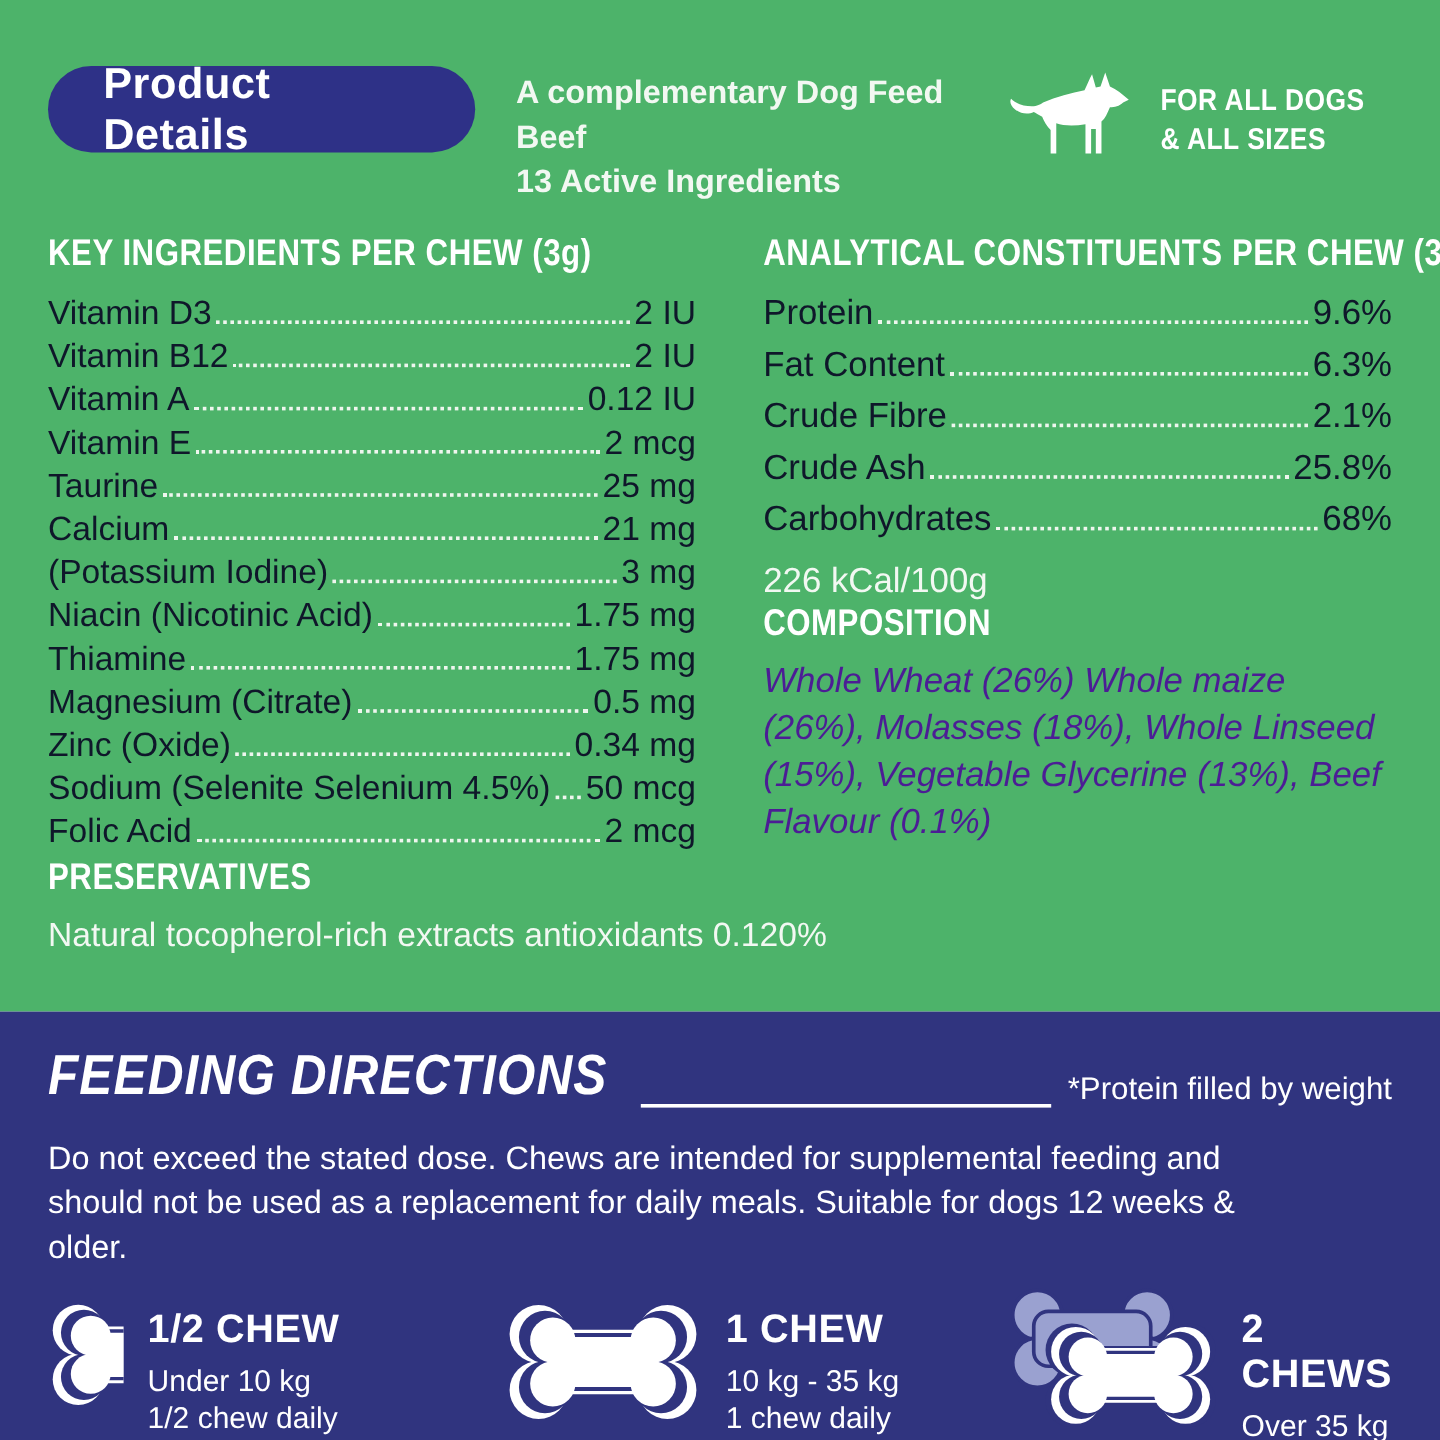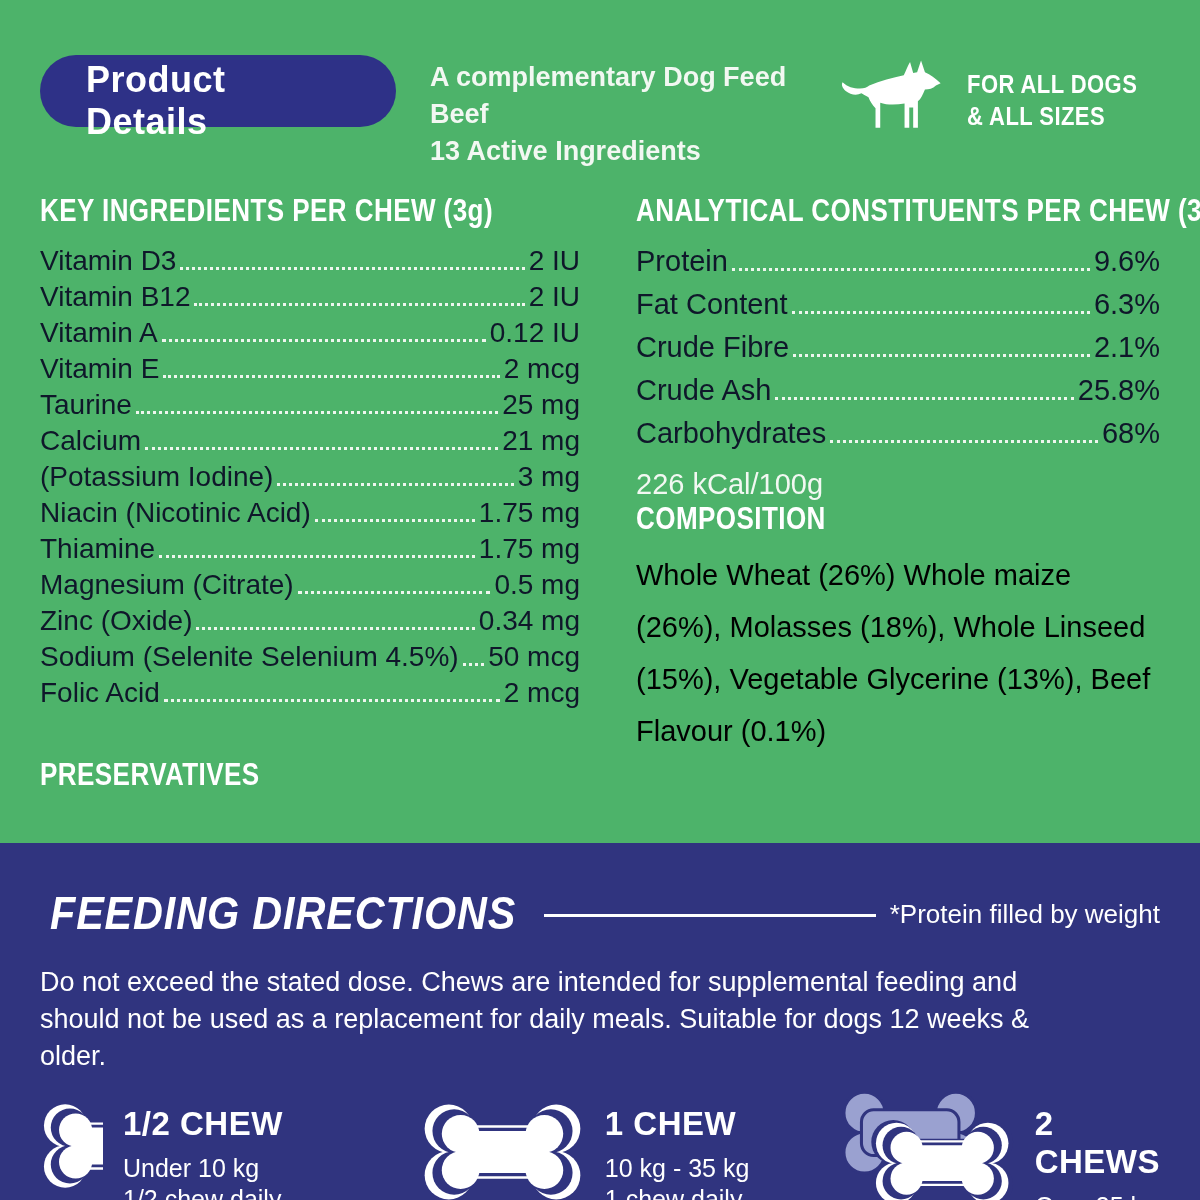--- a/index.html
+++ b/index.html
@@ -5,21 +5,21 @@
   * { margin:0; padding:0; box-sizing:border-box; }
   html,body { width:1200px; }
   body { font-family:"Liberation Sans", sans-serif; color:#ffffff; }
   .page { width:1200px; height:1200px; overflow:hidden; }
 
   
   .green { height:843px; background:#4db36a; padding:0 40px; }
 
   .header-row { padding-top:55px; display:flex; align-items:flex-start; }
   .pill { height:72px; padding:4px 46px; border-radius:40px; background:#2e3187;
-          display:flex; font-size:36px; font-weight:600; letter-spacing:0.5px; }
+          display:flex; align-items:center; font-size:36px; font-weight:600; letter-spacing:0.5px; }
   .subtitle { margin-left:34px; margin-top:4px; font-size:27px; font-weight:600; line-height:37px; color:#f2f8f2; }
   .badge { margin-left:auto; display:flex; align-items:center; gap:24px; margin-top:0; }
   .badge-text { font-size:25px; font-weight:700; line-height:32px; letter-spacing:0.5px;
                 transform:scaleX(0.88); transform-origin:left center; white-space:nowrap; }
 
   .cond { display:inline-block; font-weight:700; letter-spacing:0.5px; white-space:nowrap;
           transform:scaleX(0.84); transform-origin:left center; }
   h2.section { font-size:31px; margin:0; }
 
   .columns { display:flex; margin-top:23px; }
@@ -29,28 +29,28 @@
   .list { margin-top:16px; }
   .row { display:flex; align-items:baseline; font-size:28px; color:#0f172a; }
   .col-left  .row { height:36px; }
   .col-right .row { height:43px; font-size:29px; }
   .leader { flex:1; border-bottom:3px dotted #eef6ee; margin:0 4px 7px 4px; min-width:20px; }
   .val { white-space:nowrap; }
   .nm  { white-space:nowrap; }
 
   .energy { font-size:29px; margin-top:8px; color:#f2f8f2; }
   .comp-head { margin-top:30px; }
-  .comp-text { font-size:29px; line-height:52px; margin-top:12px; color:#000000; }
+  .comp-text { font-size:29px; line-height:39px; margin-top:12px; color:#4c1d95;font-style:italic; }
 
   .pres-head { margin-top:40px; }
   .pres-text { font-size:28px; margin-top:14px; color:#f2f8f2; }
 
   
   .navy { height:357px; background:#30347f; padding:0 40px; }
-  .fd-row { padding-top:42px; display:flex; align-items:center;margin-left:10px; }
+  .fd-row { padding-top:25px; display:flex; align-items:flex-end; }
   .fd-title { font-size:47px; font-style:italic; font-weight:700; letter-spacing:1px; white-space:nowrap;
               transform:scaleX(0.88); transform-origin:left center; margin-right:-52px; }
   .fd-line { flex:1; border-top:3px solid #ffffff; margin:6px 14px 0 16px; }
   .fd-note { font-size:26px; margin-top:4px; white-space:nowrap; }
 
   .warning { margin-top:24px; font-size:27px; line-height:37px; max-width:1040px; }
 
   .doses { margin-top:26px; display:flex; align-items:flex-start; }
   .dose { display:flex; align-items:flex-start; }
   .dose-1 { width:380px; }
@@ -207,20 +207,21 @@
         <h2 class="section comp-head">
           <span class="cond">COMPOSITION</span>
         </h2>
         <p class="comp-text">Whole Wheat (26%) Whole maize (26%), Molasses (18%), Whole Linseed (15%), Vegetable Glycerine (13%), Beef Flavour (0.1%)</p>
       </div>
     </div>
 
     <h2 class="section pres-head">
       <span class="cond">PRESERVATIVES</span>
     </h2>
+    <p class="pres-text">Natural tocopherol-rich extracts antioxidants 0.120%</p>
   </section>
 
   <section class="navy">
 
     <div class="fd-row">
       <h1 class="fd-title">FEEDING DIRECTIONS</h1>
       <div class="fd-line"></div>
       <div class="fd-note">*Protein filled by weight</div>
     </div>
 

